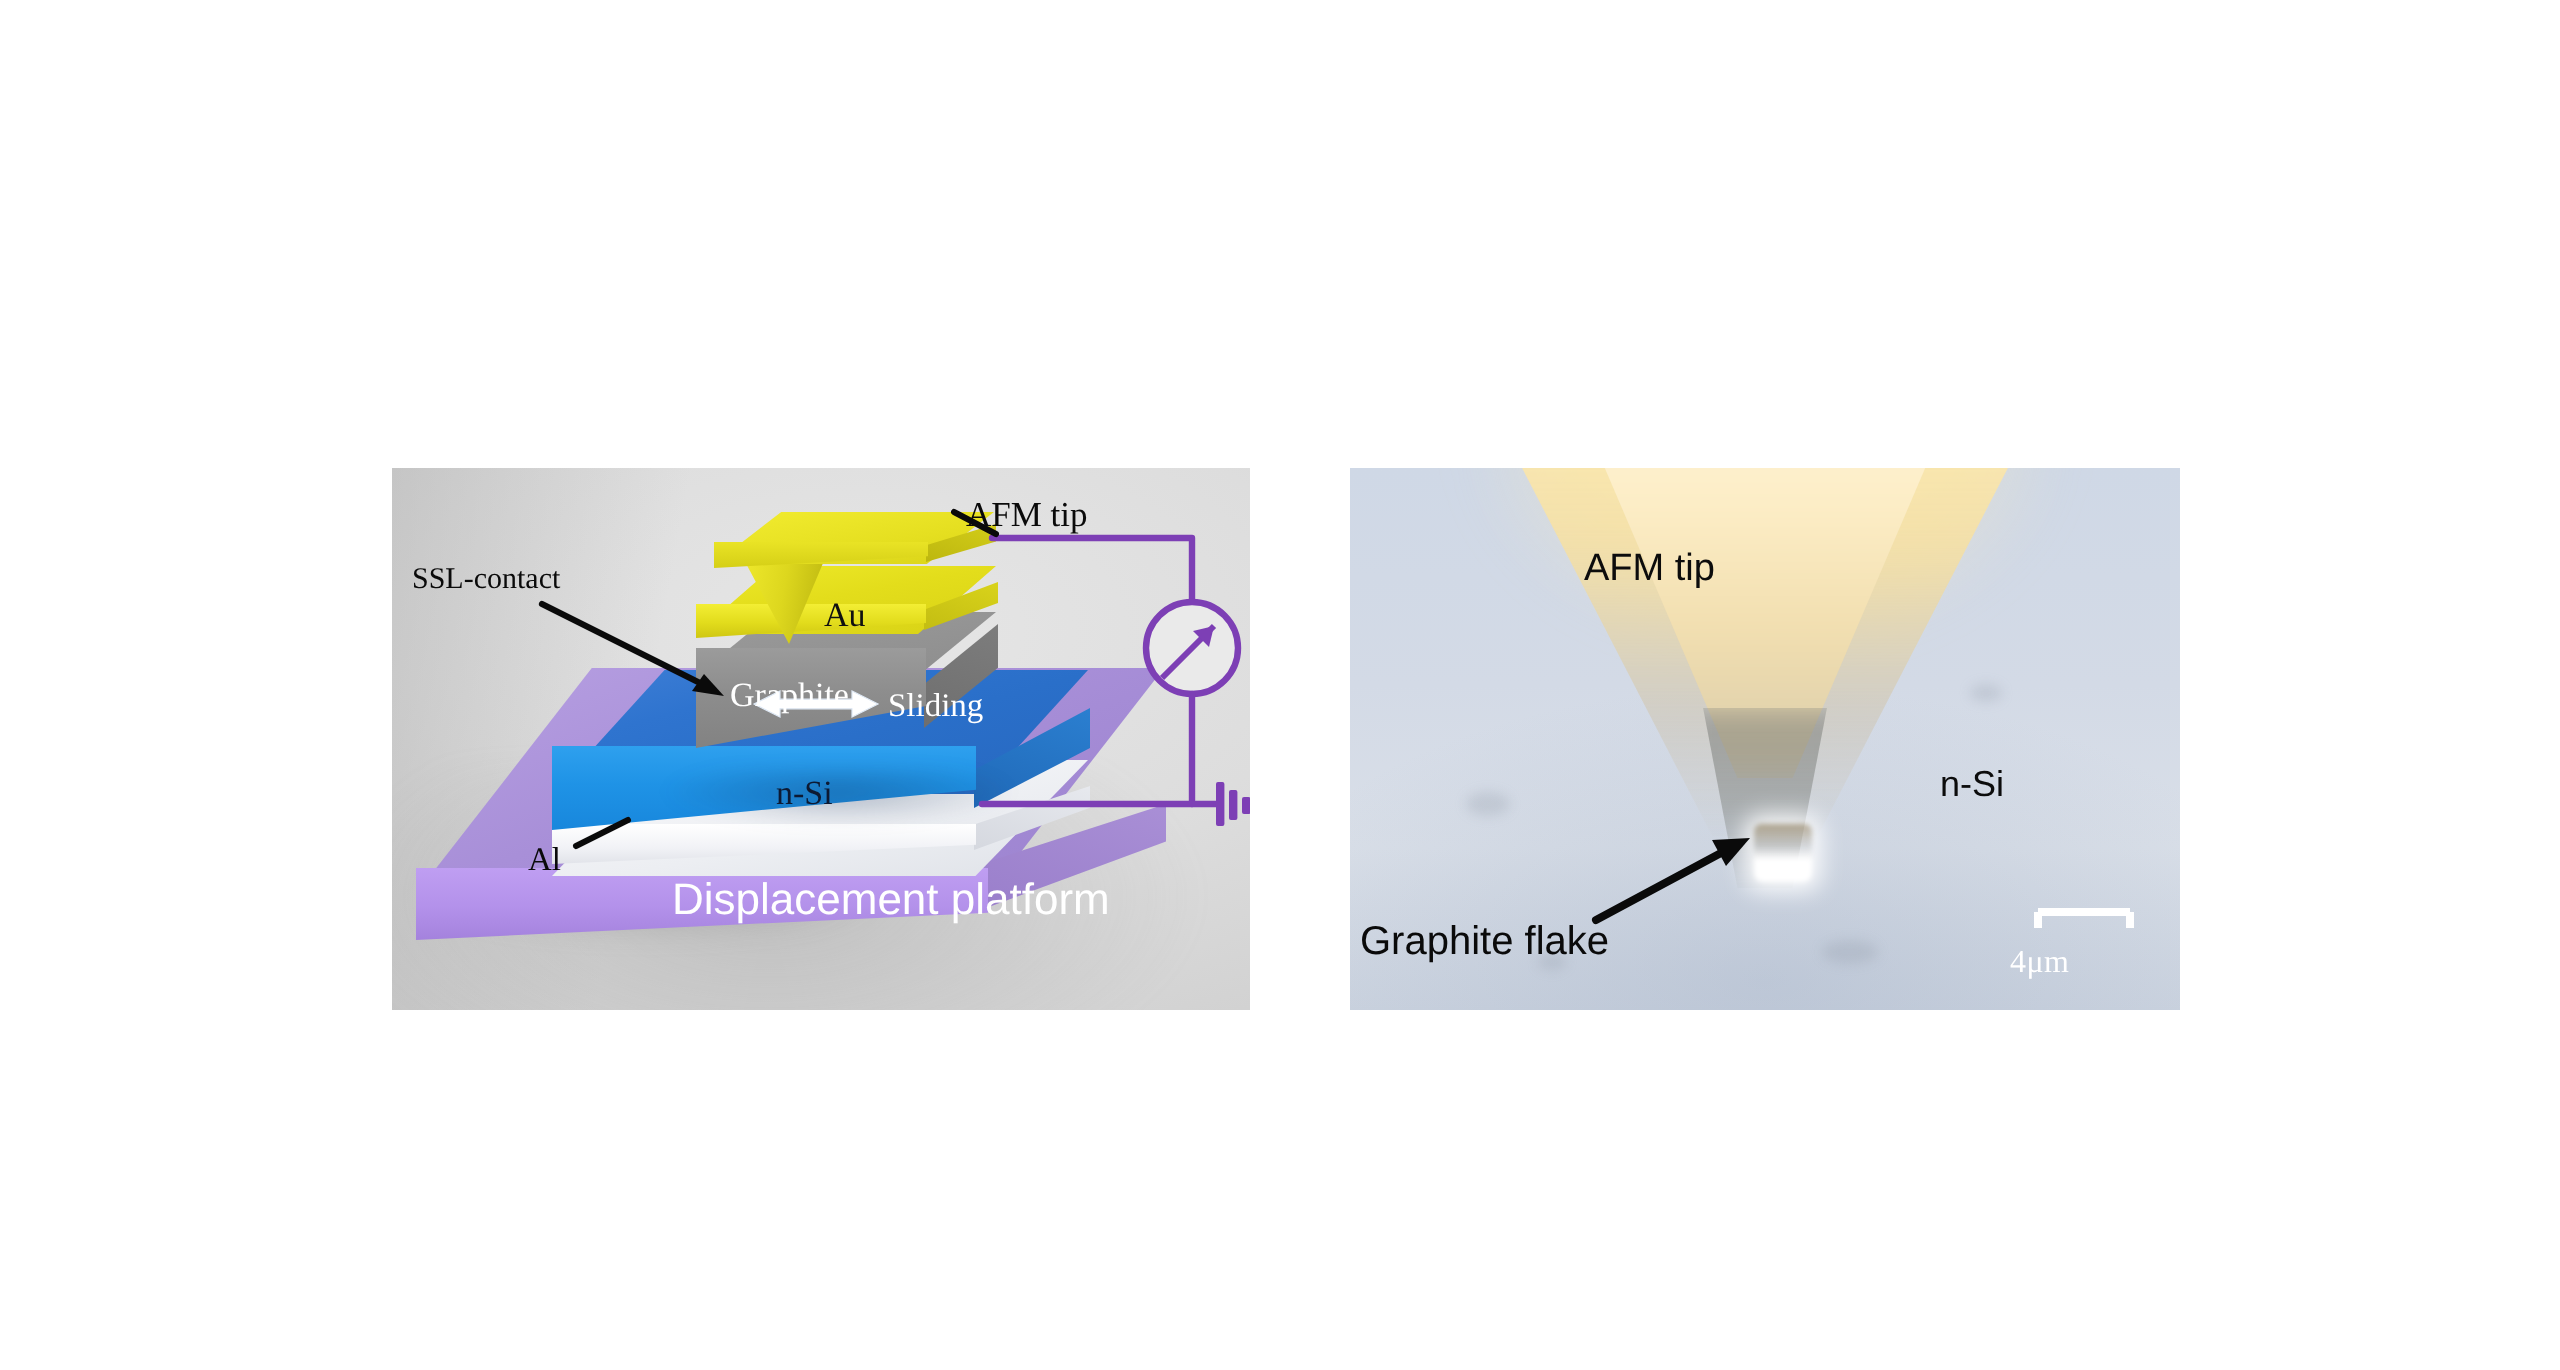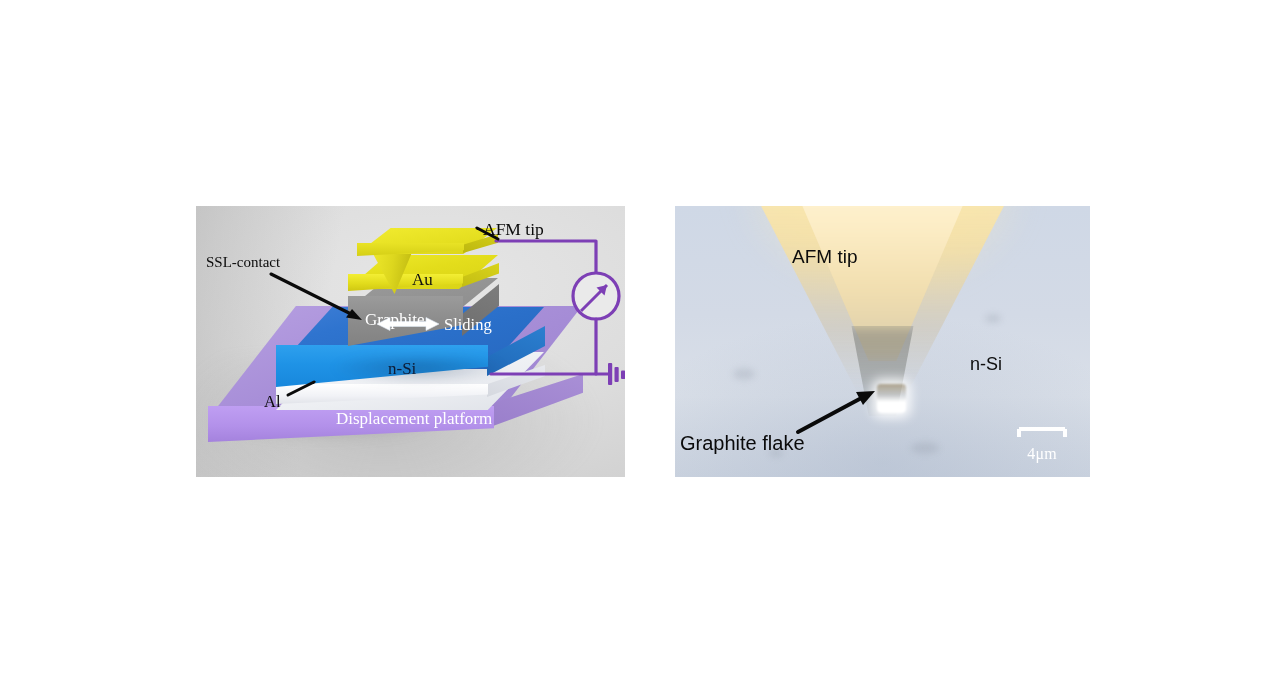--- a/index.html
+++ b/index.html
@@ -4,21 +4,21 @@
 <title>Experimental setup figure</title>
 <style>
   html,body{margin:0;padding:0;}
   body{
     width:1280px;height:685px;
     background:#ffffff;
     font-family:"Liberation Sans", sans-serif;
     overflow:hidden;
     position:relative;
   }
-  .figure-root{position:absolute;inset:0;}
+  .figure-root{position:absolute;inset:0;margin-top:28px;}
 
   
   #panel-schematic{
     position:absolute;left:196px;top:206px;width:429px;height:271px;
     background:
       radial-gradient(130% 110% at 55% 30%, #e6e6e6 0%, #dddddd 42%, #d2d2d2 72%, #c9c9c9 100%);
     overflow:hidden;
   }
   
   #panel-schematic .floor-shade{
@@ -159,21 +159,21 @@
 
   
   .lbl{position:absolute;white-space:nowrap;}
   .lbl-ssl{left:10px;top:48px;font-size:15px;color:#0a0a0a;font-family:"Liberation Serif", serif;}
   .lbl-afm{left:287px;top:13px;font-size:17.5px;color:#0a0a0a;font-family:"Liberation Serif", serif;}
   .lbl-au{left:216px;top:64px;font-size:17px;color:#101010;font-family:Liberation Serif, serif;}
   .lbl-graphite{left:169px;top:104px;font-size:17px;color:#ffffff;font-family:"Liberation Serif", serif;}
   .lbl-sliding{left:248px;top:109px;font-size:16.5px;color:#ffffff;font-family:"Liberation Serif", serif;}
   .lbl-nsi{left:192px;top:153px;font-size:17px;color:#0d1a33;font-family:"Liberation Serif", serif;}
   .lbl-al{left:68px;top:186px;font-size:16.5px;color:#0a0a0a;font-family:"Liberation Serif", serif;}
-  .lbl-platform{left:140px;top:203px;font-size:17px;color:#ffffff;font-family:Liberation Serif, serif;}
+  .lbl-platform{left:140px;top:203px;font-size:22px;color:#ffffff;font-family:Liberation Sans, sans-serif;}
 
   
   #panel-micrograph{
     position:absolute;left:675px;top:206px;width:415px;height:271px;
     background:
       linear-gradient(180deg, #cfd8e6 0%, #d3dae6 40%, #d9dfe8 70%, #ccd4e0 100%);
     overflow:hidden;
   }
   .micro-vignette{
     position:absolute;inset:0;
@@ -218,21 +218,21 @@
   .dust{position:absolute;border-radius:50%;background:rgba(130,140,155,.22);filter:blur(3px);}
   .dust.d1{left:58px;top:162px;width:22px;height:12px;}
   .dust.d2{left:236px;top:236px;width:28px;height:12px;}
   .dust.d3{left:310px;top:108px;width:16px;height:9px;}
   .dust.d4{left:94px;top:243px;width:14px;height:8px;}
 
   .micro-lbl{position:absolute;white-space:nowrap;font-family:"Liberation Sans", sans-serif;}
   .lbl-afm2{left:117px;top:40px;font-size:19px;color:#0c0c0c;}
   .lbl-nsi2{left:295px;top:148px;font-size:18px;color:#0c0c0c;}
   .lbl-flake{left:5px;top:226px;font-size:20px;color:#0a0a0a;}
-  .scalebar-wrap{position:absolute;left:330px;top:220px;width:74px;text-align:center;}
+  .scalebar-wrap{position:absolute;left:330px;top:220px;width:74px;text-align:left;}
   .scalebar-text{
     font-family:"Liberation Serif", serif;font-size:16px;color:#ffffff;
     line-height:1.05;margin-top:2px;letter-spacing:.2px;
   }
 </style>
 </head>
 <body>
 
 <div class="figure-root">
 

